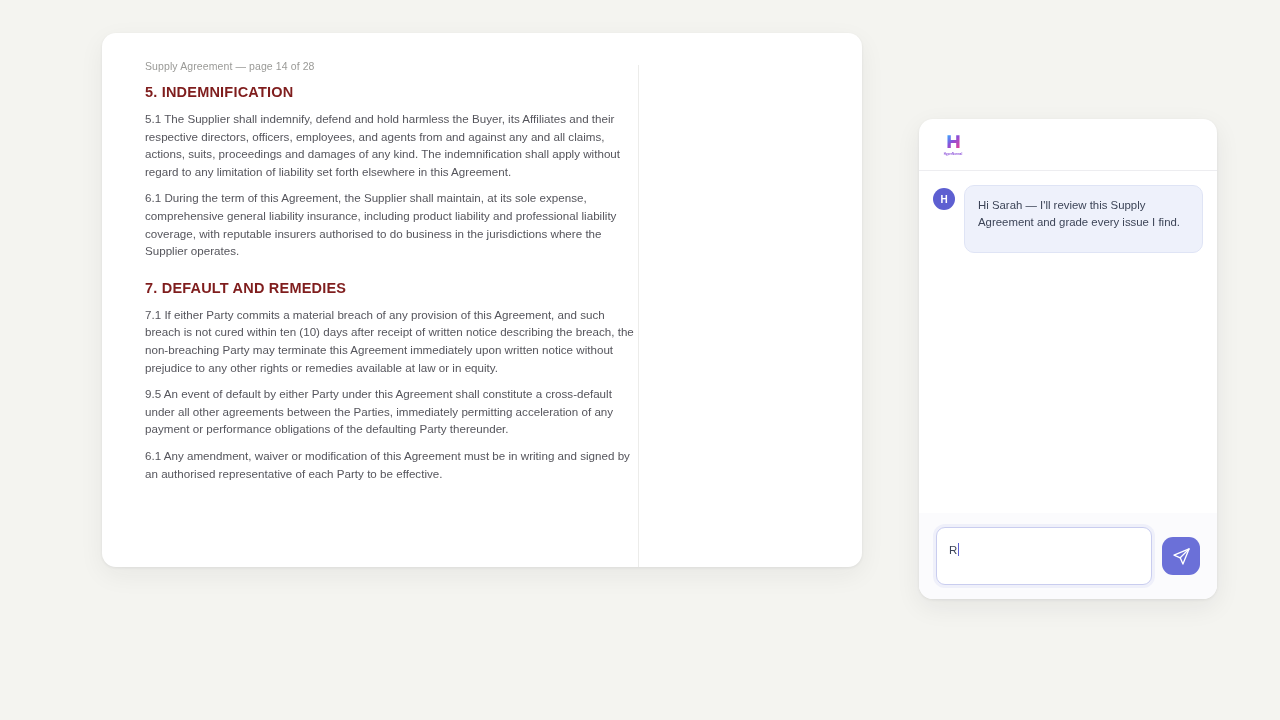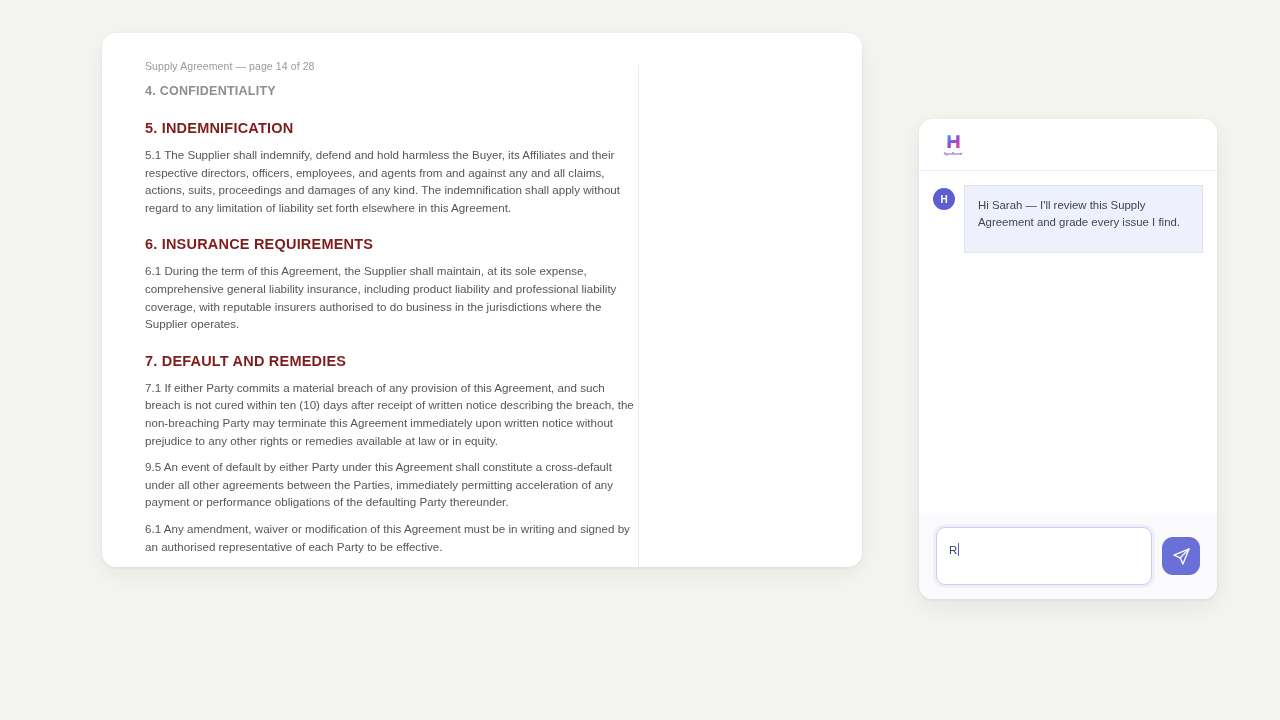--- a/index.html
+++ b/index.html
@@ -148,21 +148,21 @@
     font-weight: bold;
     display: flex;
     align-items: center;
     justify-content: center;
     margin-top: 3px;
   }
 
   .bubble {
     background: #eef1fb;
     border: 1px solid #dfe4f5;
-    border-radius: 0;
+    border-radius: 10px;
     padding: 11px 6px 12px 13px;
     max-width: 240px;
   }
 
   .bubble p {
     font-size: 11.4px;
     line-height: 17px;
     color: #3c4457;
   }
   .bubble p.lead { margin-bottom: 9px; }
@@ -224,26 +224,24 @@
 <body>
 
 <div class="doc-card">
 
   <div class="doc-divider"></div>
 
   <div class="doc-inner">
 
     <div class="doc-meta">Supply Agreement — page 14 of 28</div>
 
-    <div class="doc-prev-heading">4. CONFIDENTIALITY</div>
 
     <div class="sec-heading first">5. INDEMNIFICATION</div>
     <p class="sec-para">5.1 The Supplier shall indemnify, defend and hold harmless the Buyer, its Affiliates and their respective directors, officers, employees, and agents from and against any and all claims, actions, suits, proceedings and damages of any kind. The indemnification shall apply without regard to any limitation of liability set forth elsewhere in this Agreement.</p>
 
-    <div class="sec-heading">6. INSURANCE REQUIREMENTS</div>
     <p class="sec-para">6.1 During the term of this Agreement, the Supplier shall maintain, at its sole expense, comprehensive general liability insurance, including product liability and professional liability coverage, with reputable insurers authorised to do business in the jurisdictions where the Supplier operates.</p>
 
     <div class="sec-heading">7. DEFAULT AND REMEDIES</div>
     <p class="sec-para">7.1 If either Party commits a material breach of any provision of this Agreement, and such breach is not cured within ten (10) days after receipt of written notice describing the breach, the non-breaching Party may terminate this Agreement immediately upon written notice without prejudice to any other rights or remedies available at law or in equity.</p>
     <p class="sec-para">9.5 An event of default by either Party under this Agreement shall constitute a cross-default under all other agreements between the Parties, immediately permitting acceleration of any payment or performance obligations of the defaulting Party thereunder.</p>
 
     <p class="sec-para">6.1 Any amendment, waiver or modification of this Agreement must be in writing and signed by an authorised representative of each Party to be effective.</p>
 
   </div>
 </div>

